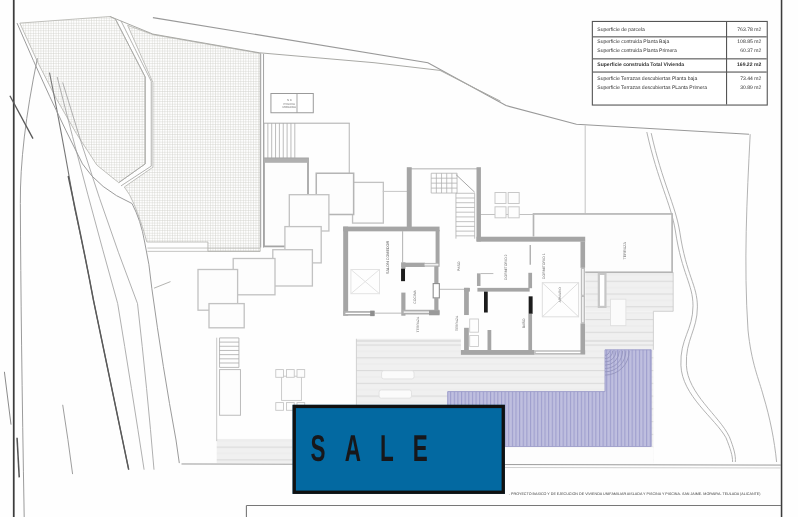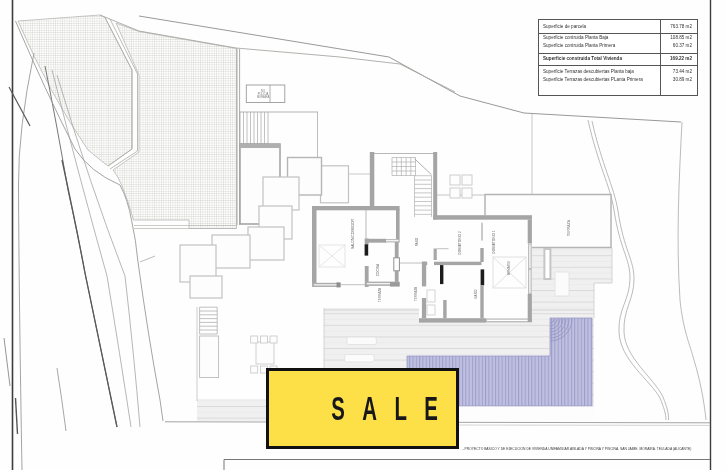--- a/index.html
+++ b/index.html
@@ -337,19 +337,19 @@
 <div class="abs" style="left:4px;top:24px">Superficie contruida Planta Primera</div>
     <div class="abs" style="right:5px;top:24px">60.37 m2</div>
 <div class="abs" style="left:4px;top:37px;font-weight:bold">Superficie construida Total Vivienda</div>
     <div class="abs" style="right:5px;top:37px;font-weight:bold">169.22 m2</div>
 <div class="abs" style="left:4px;top:50px">Superficie Terrazas descubiertas  Planta baja</div>
     <div class="abs" style="right:5px;top:50px">73.44 m2</div>
 <div class="abs" style="left:4px;top:58px">Superficie Terrazas descubiertas PLanta Primera</div>
     <div class="abs" style="right:5px;top:58px">30.89 m2</div>
 </div>
 
-<div class="abs" style="left:266px;top:368px;width:187px;height:75px;background:#fde047;border:3px solid #111;display:flex;align-items:center;justify-content:flex-start">
+<div class="abs" style="left:266px;top:368px;width:187px;height:75px;background:#0369a1;border:3px solid #111;display:flex;align-items:center;justify-content:flex-end">
 <span style="position:relative;left:-8px;font-size:34px;font-weight:bold;color:#17171a;letter-spacing:29px;margin-left:29px;transform:scaleX(0.6);font-family:'Liberation Sans',sans-serif;white-space:nowrap">SALE</span>
 </div>
 
 <div class="abs" style="right:35px;top:447px">
     <div style="transform:scale(0.37);transform-origin:100% 0;font-size:9px;color:#3a3a3a;white-space:nowrap">- PROYECTO BASICO Y DE EJECUCION DE VIVIENDA UNIFAMILIAR AISLADA Y PISCINA Y PISCINA. SAN JAIME. MORAIRA. TEULADA (ALICANTE)</div>
   </div>
 
 </body></html>

